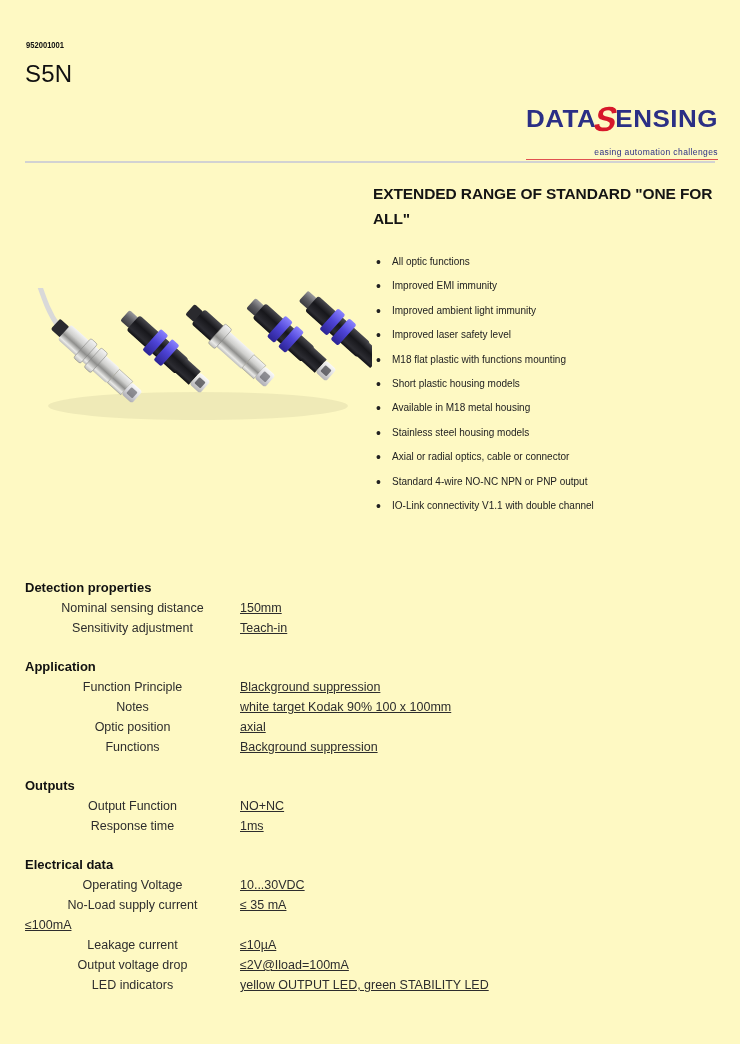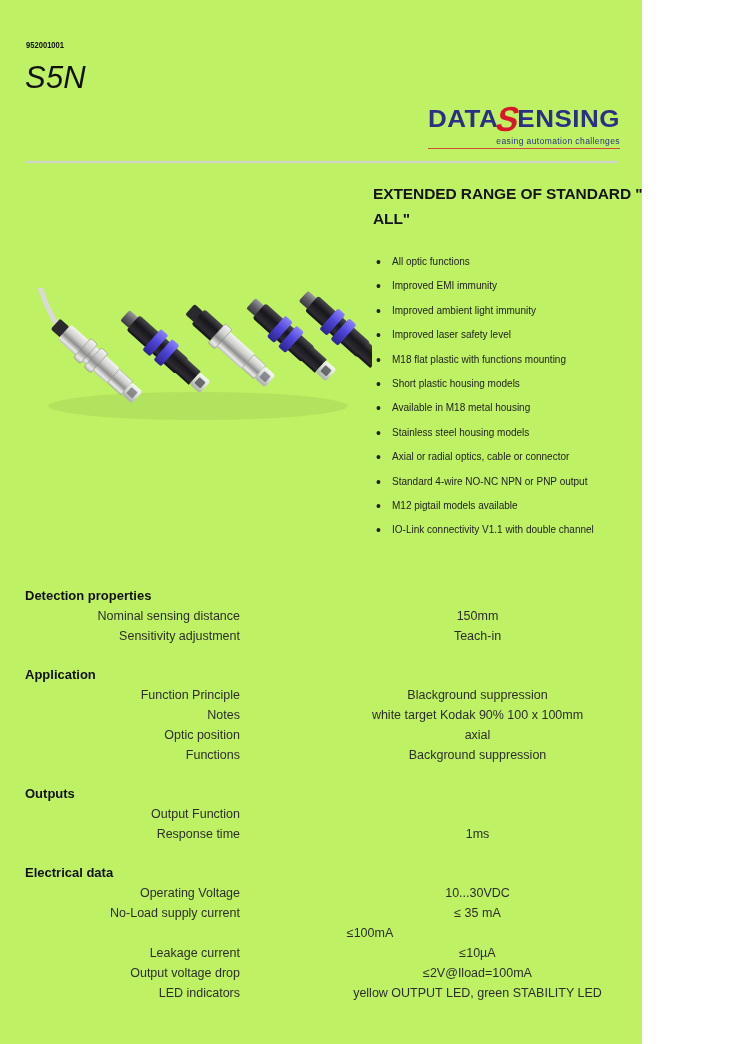--- a/index.html
+++ b/index.html
@@ -1,68 +1,67 @@
 <!DOCTYPE html>
 <html><head>
 <meta charset="utf-8">
 <style>
   html,body{margin:0;padding:0;background:#fff;}
   .page{
-    position:relative;width:642px;height:1044px;background:#bef264;overflow:hidden;
+    position:relative;width:740px;height:1044px;background:#fef9c3;overflow:hidden;
     font-family:"Liberation Sans",sans-serif;color:#1a1a1a;
   }
   
   .code{
     position:absolute;left:26px;top:39px;font-size:9.5px;font-weight:700;
     letter-spacing:0px;transform:scaleX(0.8);transform-origin:left center;color:#111;
   }
   .title{
-    position:absolute;left:25px;top:60px;margin:0;font-size:31px;font-weight:400;color:#111;
+    position:absolute;left:25px;top:60px;margin:0;font-size:24px;font-weight:400;color:#111;
     letter-spacing:0.2px;
-    font-style:italic;
   }
   .logo{position:absolute;right:22px;top:99px;text-align:right;line-height:1;}
   .logo-line{white-space:nowrap;}
   .logo-word{
     font-weight:800;font-size:26px;color:#2B2F85;letter-spacing:0.5px;
     display:inline-block;transform:scaleY(0.95);
   }
   .logo-s{
     color:#D7182A;display:inline-block;font-weight:800;font-size:33px;
     transform:skewX(-14deg) scaleY(1.05);margin:0 -2px 0 -1px;position:relative;top:3px;
   }
   .tagline{
-    color:#2B2F85;font-size:8.5px;margin-top:5px;letter-spacing:0.4px;font-weight:400;
+    color:#2B2F85;font-size:8.5px;margin-top:16px;letter-spacing:0.4px;font-weight:400;
   }
   .tagline-rule{height:1px;background:#D7182A;opacity:.75;margin-top:2px;}
   .rule{position:absolute;left:25px;right:25px;top:161px;height:2px;background:#d2d2d2;}
   
   .hero-image{position:absolute;left:28px;top:288px;width:344px;height:144px;}
   .hero-right{position:absolute;left:373px;top:181px;width:344px;}
   .hero-heading{
     margin:0;font-size:15.5px;font-weight:700;line-height:25px;color:#141414;
     letter-spacing:-0.1px;
   }
   .features{list-style:none;margin:19px 0 0 0;padding:0;}
   .features li{
     position:relative;padding-left:19px;font-size:10px;line-height:24.4px;color:#222;
   }
   .features li::before{
     content:"\2022";position:absolute;left:3px;top:0;color:#222;font-size:14px;
   }
   
   .specs{position:absolute;left:25px;top:570px;width:690px;}
   .spec-section{margin-top:19px;}
-  .spec-section:first-child{margin-top:16px;}
+  .spec-section:first-child{margin-top:8px;}
   .spec-title{
     margin:0;font-size:13px;font-weight:700;color:#111;height:20px;line-height:20px;
   }
   .spec-row{display:flex;height:20px;line-height:20px;font-size:12.5px;color:#2d2d2d;}
-  .spec-label{width:215px;flex:none;text-align:right;}
-  .spec-value{flex:1;text-align:center;}
+  .spec-label{width:215px;flex:none;text-align:center;}
+  .spec-value{flex:1;text-align:left;text-decoration:underline;}
 </style>
 </head>
 <body>
 
 <div class="page">
 
   <div class="code">952001001</div>
   <h1 class="title">S5N</h1>
 
   <div class="logo">
@@ -167,21 +166,20 @@
       <li>All optic functions</li>
       <li>Improved EMI immunity</li>
       <li>Improved ambient light immunity</li>
       <li>Improved laser safety level</li>
       <li>M18 flat plastic with functions mounting</li>
       <li>Short plastic housing models</li>
       <li>Available in M18 metal housing</li>
       <li>Stainless steel housing models</li>
       <li>Axial or radial optics, cable or connector</li>
       <li>Standard 4-wire NO-NC NPN or PNP output</li>
-      <li>M12 pigtail models available</li>
       <li>IO-Link connectivity V1.1 with double channel</li>
     </ul>
   </div>
 
   <div class="specs">
 
     <div class="spec-section">
       <h3 class="spec-title">Detection properties</h3>
       <div class="spec-row">
         <div class="spec-label">Nominal sensing distance</div>
@@ -210,20 +208,21 @@
       <div class="spec-row">
         <div class="spec-label">Functions</div>
         <div class="spec-value">Background suppression</div>
       </div>
     </div>
 
     <div class="spec-section">
       <h3 class="spec-title">Outputs</h3>
       <div class="spec-row">
         <div class="spec-label">Output Function</div>
+        <div class="spec-value">NO+NC</div>
       </div>
       <div class="spec-row">
         <div class="spec-label">Response time</div>
         <div class="spec-value">1ms</div>
       </div>
     </div>
 
     <div class="spec-section">
       <h3 class="spec-title">Electrical data</h3>
       <div class="spec-row">

